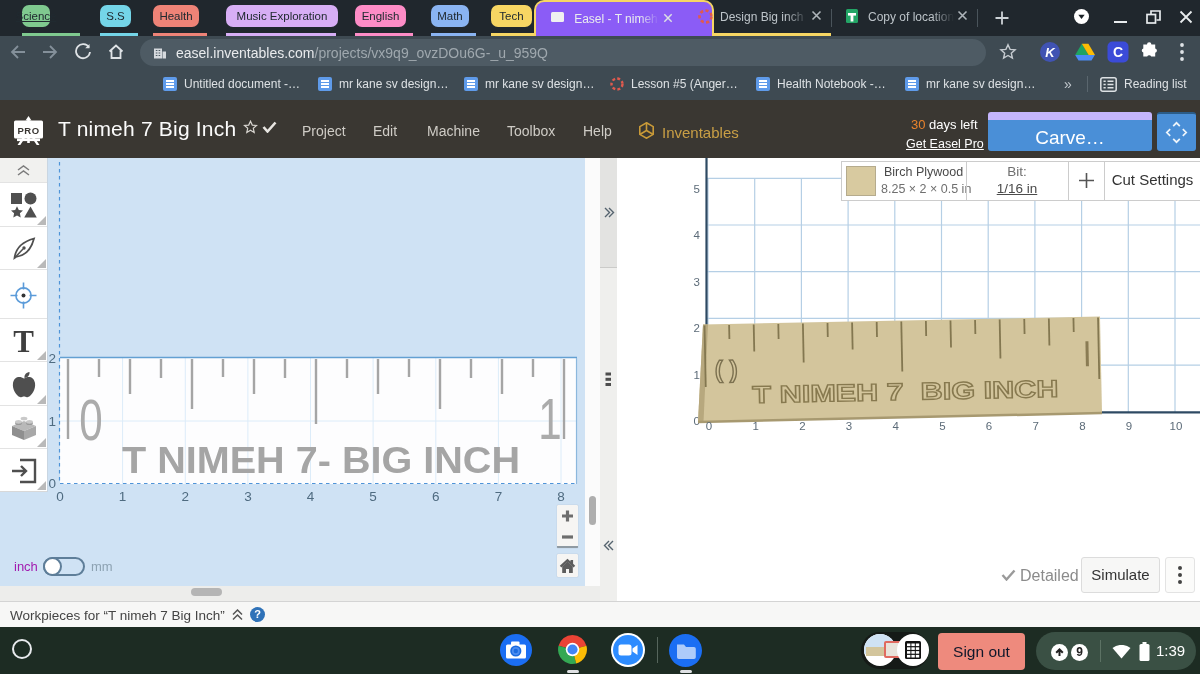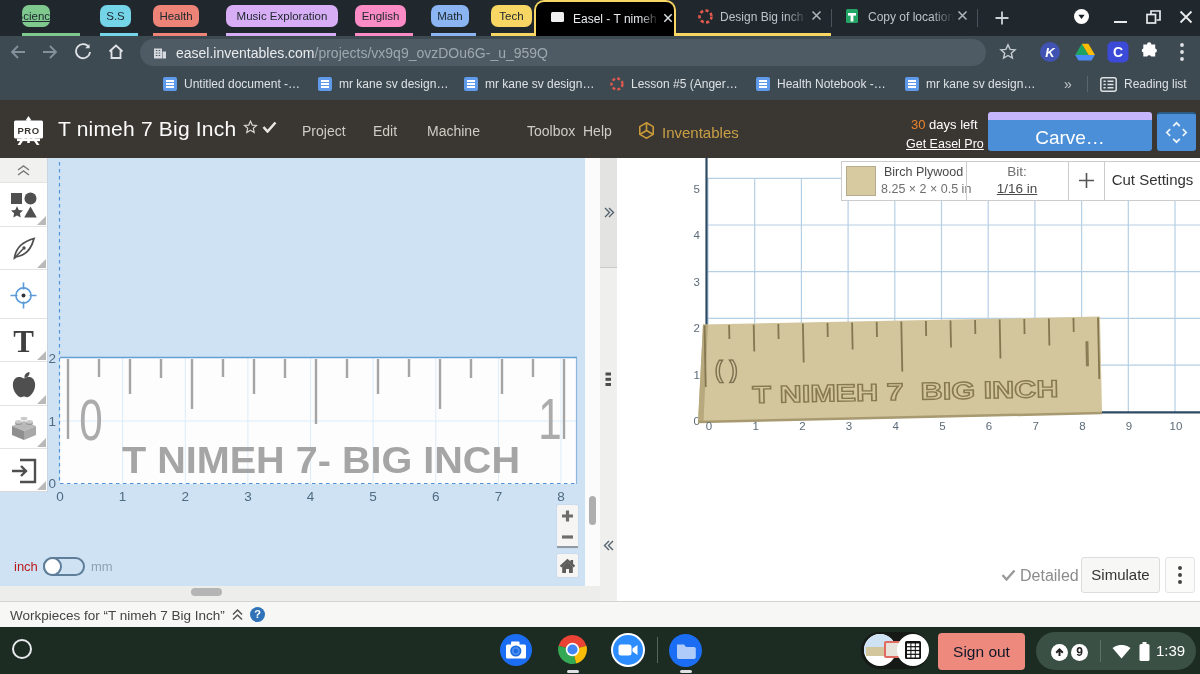--- a/index.html
+++ b/index.html
@@ -66,21 +66,21 @@
     <div class="chip" style="left:153px;width:46px;background:#ee8377;">Health</div>
     <div class="gline" style="left:153px;width:54px;background:#ee8377;"></div>
     <div class="chip" style="left:226px;width:112px;background:#d7aef5;">Music Exploration</div>
     <div class="gline" style="left:226px;width:110px;background:#d7aef5;"></div>
     <div class="chip" style="left:355px;width:51px;background:#fd8cc6;">English</div>
     <div class="gline" style="left:355px;width:58px;background:#fd8cc6;"></div>
     <div class="chip" style="left:431px;width:38px;background:#8ab4f2;">Math</div>
     <div class="gline" style="left:431px;width:45px;background:#8ab4f2;"></div>
     <div class="chip" style="left:491px;width:41px;background:#f7d663;">Tech</div>
     <div class="gline" style="left:491px;width:340px;background:#f7d663;"></div>
-    <div class="tab" style="left:534px;width:142px;background:#000000;border:2px solid #f7d663;border-bottom:none;border-radius:10px 10px 0 0;">
+    <div class="tab" style="left:534px;width:180px;background:#8b5cf6;border:2px solid #f7d663;border-bottom:none;border-radius:10px 10px 0 0;text-align:center;">
       <div class="abs" style="left:15px;top:10px;width:13px;height:10px;background:#f0f0f0;border-radius:1.5px;"></div>
       <div class="tabtitle abs" style="left:37px;top:10px;width:86px;-webkit-mask-image:linear-gradient(90deg,#000 78%,transparent);mask-image:linear-gradient(90deg,#000 78%,transparent);color:#e8ecee;">Easel - T nimeh</div>
       <svg class="abs" style="left:126px;top:10px;" width="12" height="12" viewBox="0 0 13 13">
           <path d="M2.5 2.5l8 8M10.5 2.5l-8 8" stroke="#dbe0e3" stroke-width="1.6"></path>
         </svg>
     </div>
     <div class="tab" style="left:832px;width:146px;">
       <svg class="abs" style="left:12px;top:8px;" width="16" height="16" viewBox="0 0 16 16">
           <rect x="2" y="1" width="12" height="14" rx="1.5" fill="#23a566"></rect>
           <rect x="4" y="5" width="8" height="2.6" fill="#fff"></rect>
@@ -215,21 +215,21 @@
     <div id="etitle">T nimeh 7 Big Inch</div>
     <svg class="abs" style="left:243px;top:20px;" width="15" height="15" viewBox="0 0 15 15">
         <path d="M7.5 1.2l1.8 3.9 4.2.4-3.2 2.8.9 4.2-3.7-2.2-3.7 2.2.9-4.2L1.5 5.5l4.2-.4z" fill="none" stroke="#d8d5d0" stroke-width="1.2"></path>
       </svg>
     <svg class="abs" style="left:262px;top:21px;" width="15" height="12" viewBox="0 0 15 12">
         <path d="M1.5 6l4 4.5L13.5 1.5" fill="none" stroke="#e8e6e2" stroke-width="2.6"></path>
       </svg>
     <div class="emenu" style="left:302px;">Project</div>
     <div class="emenu" style="left:373px;">Edit</div>
     <div class="emenu" style="left:427px;">Machine</div>
-    <div class="emenu" style="left:507px;margin-left:20px;">Toolbox</div>
+    <div class="emenu" style="left:507px;">Toolbox</div>
     <div class="emenu" style="left:583px;">Help</div>
     <svg class="abs" style="left:638px;top:22px;" width="17" height="17" viewBox="0 0 17 17">
         <path d="M8.5 0.8l6.7 3.8v7.8l-6.7 3.8-6.7-3.8V4.6z" fill="none" stroke="#c99a38" stroke-width="1.6"></path>
         <path d="M8.5 0.8v7.7m0 0l6.7 4m-6.7-4l-6.7 4" stroke="#c99a38" stroke-width="1.6" fill="none"></path>
       </svg>
     <div class="emenu" style="left:662px;top:24px;color:#c99f45;font-size:15px;">Inventables</div>
     <div class="abs" style="left:911px;top:17px;font-size:13px;color:#fff;"><span style="color:#e8822c;">30</span> days left</div>
     <div class="abs" style="left:906px;top:37px;font-size:12.5px;color:#fff;text-decoration:underline;">Get Easel Pro</div>
     <div id="carvebtn">Carve…</div>
     <div id="expandbtn">
@@ -297,21 +297,21 @@
     <div class="abs" style="left:557px;top:347px;width:21px;height:43px;background:#f6f5f3;border-radius:1px;border-bottom:2px solid #8f9aa2;box-shadow:0 0 1px rgba(0,0,0,0.3);"></div>
     <svg class="abs" style="left:557px;top:347px;" width="21" height="43" viewBox="0 0 21 43">
         <path d="M10.5 5.5v11M5 11h11" stroke="#6d6d6d" stroke-width="3.2"></path>
         <path d="M5 32h11" stroke="#6d6d6d" stroke-width="3.2"></path>
       </svg>
     <div class="abs" style="left:557px;top:396px;width:21px;height:23px;background:#f6f5f3;border-radius:1px;box-shadow:0 0 1px rgba(0,0,0,0.3);"></div>
     <svg class="abs" style="left:559px;top:398px;" width="17" height="19" viewBox="0 0 17 19">
         <path d="M0.8 9.8L8.5 2.8l3 2.7V4h2.6v3.7l2.1 2.1-1.6 1.6-6.1-5.6-6.1 5.6z" fill="#5d5d5d"></path>
         <path d="M3.2 10.5l5.3-4.9 5.3 4.9V17H10v-4H7v4H3.2z" fill="#5d5d5d"></path>
       </svg>
-    <div class="abs" style="left:14px;top:401px;font-size:13px;color:#b91c1c;">inch</div>
+    <div class="abs" style="left:14px;top:401px;font-size:13px;color:#a21caf;">inch</div>
     <div class="abs" style="left:43px;top:399px;width:42px;height:19px;border:2px solid #5e7e99;border-radius:10px;"></div>
     <div class="abs" style="left:43px;top:399px;width:19px;height:19px;background:#fff;border:2.5px solid #5e7e99;border-radius:50%;"></div>
     <div class="abs" style="left:91px;top:401px;font-size:13px;color:#8da2b2;">mm</div>
   </div>
   <div id="vtrack"></div>
     <div id="vthumb"></div>
   <div id="divider"></div>
     <div id="divtop"></div>
   <svg class="abs" style="left:603px;top:206px;" width="12" height="13" viewBox="0 0 12 13">
       <path d="M2 2l4.5 4.5L2 11M6 2l4.5 4.5L6 11" fill="none" stroke="#55636e" stroke-width="1.4"></path>

